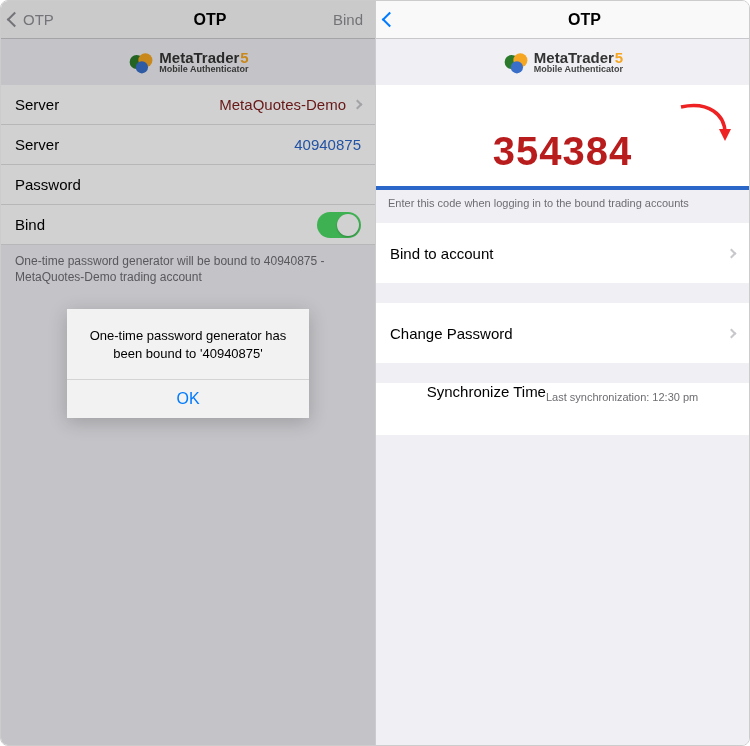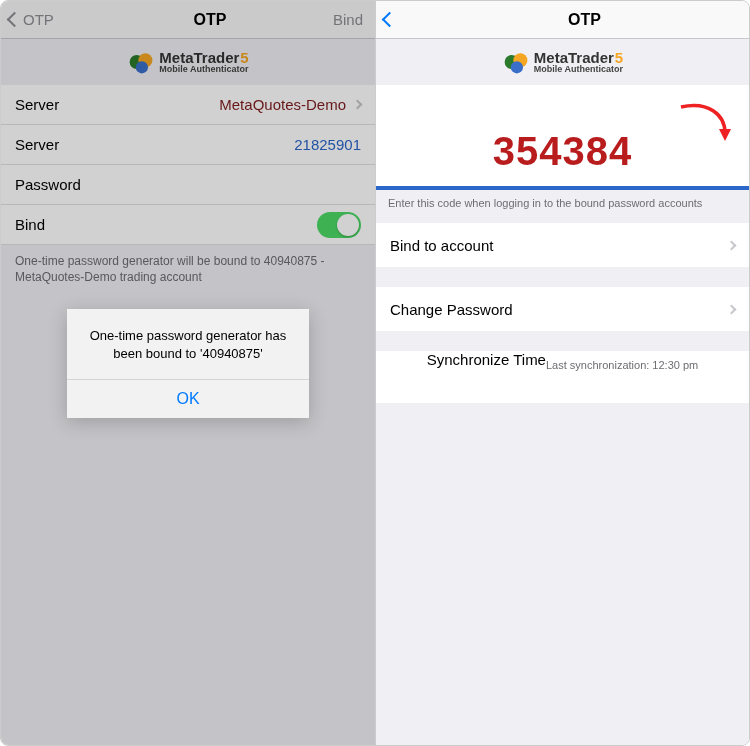--- a/index.html
+++ b/index.html
@@ -185,21 +185,21 @@
     margin-top: 12px;
   }
   .otp-hint {
     font-size: 11px;
     color: #6d6d72;
     padding: 7px 12px 14px;
     text-align: left;
   }
 
   .menu-row {
-    height: 44px;
+    height: 60px;
     background: #fff;
     display: flex;
     align-items: center;
     padding: 0 14px;
     justify-content: space-between;
     color: #000;
     font-size: 15px;
   }
   .group-sep { height: 20px; background: #efeff4; }
   .menu-row .sub { font-size: 11px; color: #6d6d72; margin-top: 8px; }
@@ -253,21 +253,21 @@
 
     <div class="row">
       <span class="row-label">Server</span>
       <span class="row-value">
         <span>MetaQuotes-Demo</span>
         <span class="chev-r"></span>
       </span>
     </div>
     <div class="row">
       <span class="row-label">Server</span>
-      <span class="row-value link">21825901</span>
+      <span class="row-value link">40940875</span>
     </div>
     <div class="row">
       <span class="row-label">Password</span>
     </div>
     <div class="row">
       <span class="row-label">Bind</span>
       <span class="toggle"></span>
     </div>
 
     <div class="footer-note">One-time password generator will be bound to 40940875 - MetaQuotes-Demo trading account</div>
@@ -303,21 +303,21 @@
     <div class="otp-box">
       <span class="otp-code">354384</span>
       <div class="red-arrow">
         <svg viewBox="0 0 60 44">
           <path class="curve" d="M6 8 C 34 2, 50 16, 50 34"></path>
           <path class="head" d="M44 30 L56 30 L50 42 Z"></path>
         </svg>
       </div>
       <div class="otp-bar"></div>
     </div>
-    <div class="otp-hint">Enter this code when logging in to the bound password accounts</div>
+    <div class="otp-hint">Enter this code when logging in to the bound trading accounts</div>
 
     <div class="menu-row">
       <span>Bind to account</span>
       <span class="chev-r"></span>
     </div>
     <div class="group-sep"></div>
     <div class="menu-row">
       <span>Change Password</span>
       <span class="chev-r"></span>
     </div>

